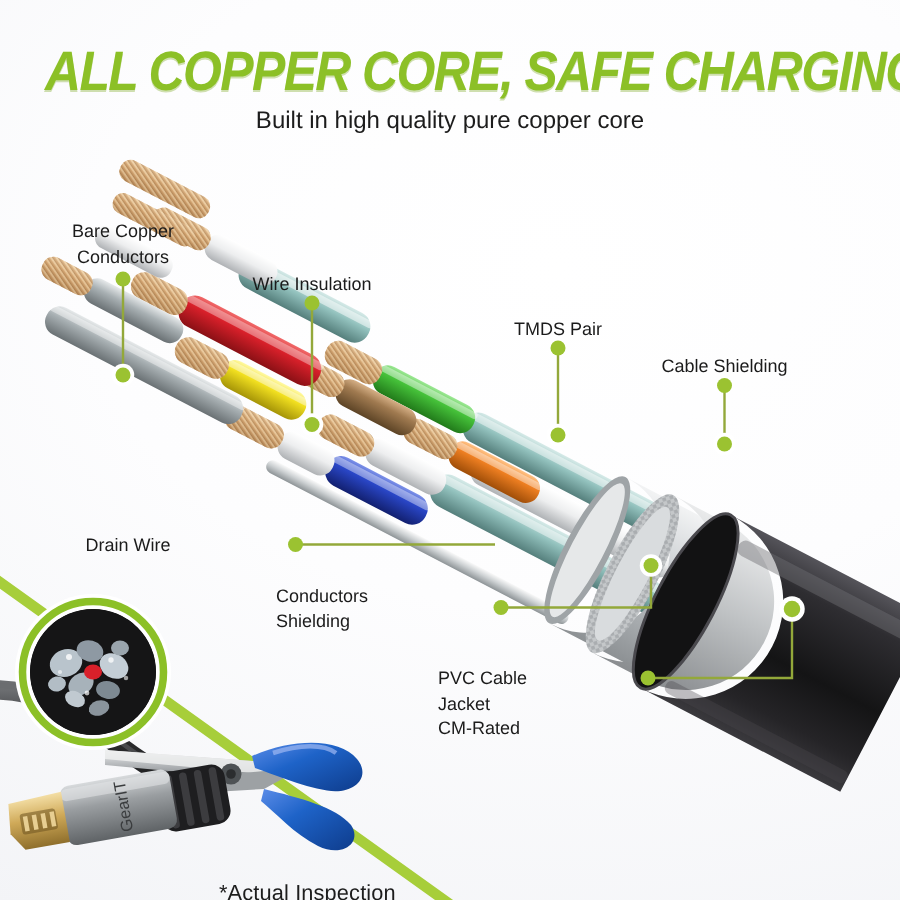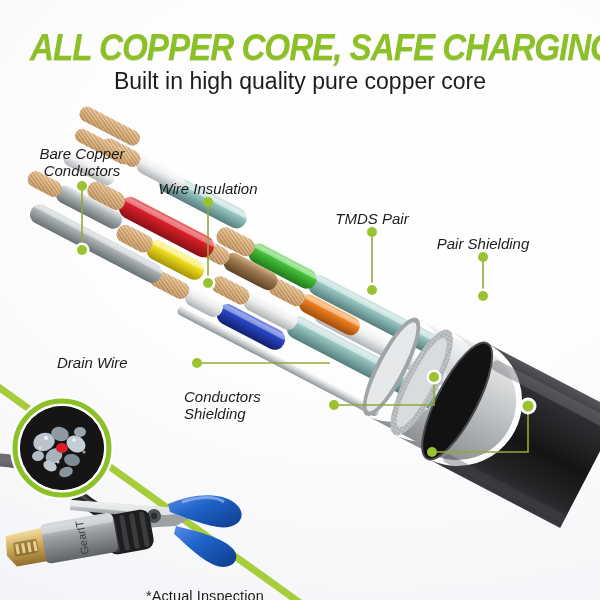--- a/index.html
+++ b/index.html
@@ -24,33 +24,33 @@
     letter-spacing:-1.2px;
     color:#8CC027;
     transform:scaleX(0.90);
     transform-origin:center top;
     white-space:nowrap;
     text-shadow:0 1px 0 rgba(120,165,30,.35);
   }
   .subhead {
     position:absolute; left:0; top:68px; width:600px;
     text-align:center;
-    font-size:23px; line-height:26px;
+    font-size:16px; line-height:26px;
     color:#1c1c1c; font-weight:normal;
     white-space:nowrap;
   }
 
   
   #cable-art { position:absolute; left:0; top:0; width:600px; height:600px; }
 
   
   .callout {
     position:absolute;
-    font-size:15px; line-height:16.5px;
-    color:#1b1b1b; white-space:nowrap;font-style:italic;
+    font-size:12px; line-height:16.5px;
+    color:#1b1b1b; white-space:nowrap;
   }
   .callout.c-center { text-align:center; }
   .callout.c-right  { text-align:left; }
 
   
   #divider {
     position:absolute; left:0; top:0; width:600px; height:600px;
     pointer-events:none;
   }
 
@@ -342,32 +342,37 @@
 
   <div class="callout c-center" style="left:312px; top:211px; width:120px;">
     <div>TMDS Pair</div>
   </div>
 
   <div class="callout c-center" style="left:138px; top:181px; width:140px;">
     <div>Wire Insulation</div>
   </div>
 
   <div class="callout c-center" style="left:413px; top:236px; width:140px;">
-    <div>Pair Shielding</div>
+    <div>Cable Shielding</div>
   </div>
 
   <div class="callout c-right" style="left:57px; top:355px; width:132px;">
     <div>Drain Wire</div>
   </div>
 
   <div class="callout c-right" style="left:184px; top:389px; width:142px;">
     <div>Conductors</div>
     <div>Shielding</div>
   </div>
 
+  <div class="callout c-right" style="left:292px; top:444px; width:132px;">
+    <div>PVC Cable</div>
+    <div>Jacket</div>
+    <div>CM-Rated</div>
+  </div>
 
   <svg id="divider" viewBox="0 0 600 600">
     <line x1="-10" y1="381" x2="310" y2="610" stroke="#A7CE3A" stroke-width="7" stroke-linecap="round"></line>
   </svg>
 
   <svg id="inset" viewBox="0 0 320 214">
     <defs>
       <linearGradient id="scissorBlade" x1="0" y1="0" x2="0" y2="1">
         <stop offset="0%" stop-color="#F0F1F2"></stop>
         <stop offset="45%" stop-color="#B9BCBF"></stop>

